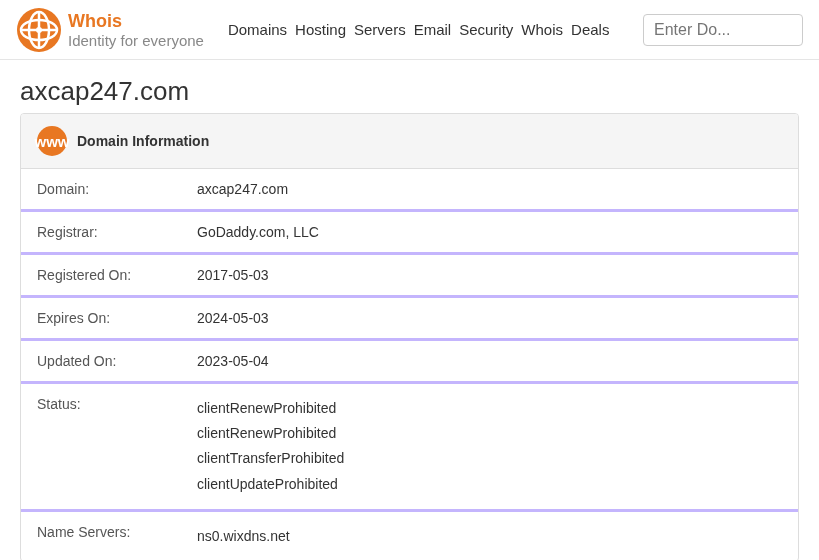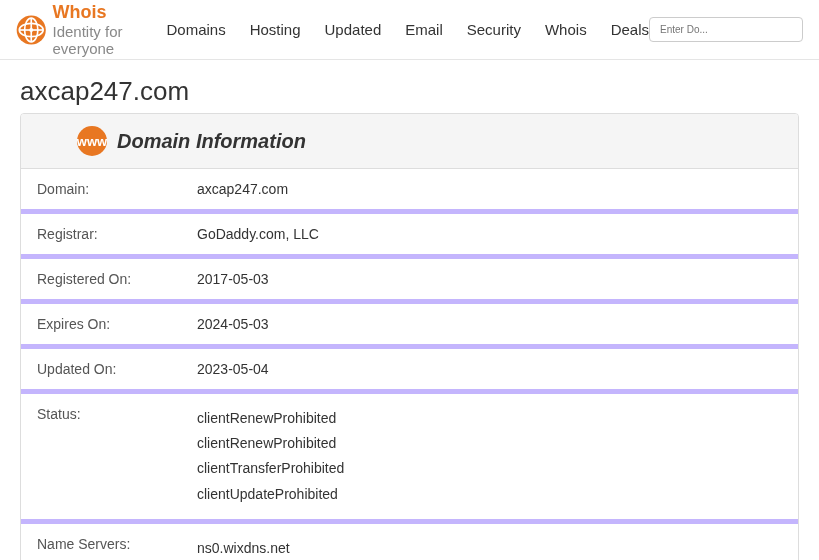--- a/index.html
+++ b/index.html
@@ -20,33 +20,33 @@
       margin-right: 24px;
     }
     .logo-icon {
       width: 46px;
       height: 46px;
       margin-right: 6px;
     }
     .nav-links {
       display: flex;
       align-items: center;
-      gap: 24px;
+      gap: 8px;
       flex: 1;
     }
     .nav-link {
       text-decoration: none;
       color: #333;
       font-size: 15px;
     }
     .search-input {
       border: 1px solid #ccc;
       border-radius: 4px;
       padding: 6px 10px;
-      font-size: 10px;
+      font-size: 16px;
       width: 160px;
       color: #be185d;
     }
 
     
     .page-content {
       padding: 16px 20px;
     }
     .domain-title {
       font-size: 26px;
@@ -81,43 +81,41 @@
       background: #f5f5f5;
       padding: 12px 16px;
       border-bottom: 1px solid #ddd;
     }
     .www-badge {
       display: inline-flex;
       align-items: center;
       justify-content: center;
       background: #e87722;
       color: #fff;
-      font-size: 13px;
+      font-size: 15px;
       font-weight: bold;
       border-radius: 50%;
       width: 30px;
       height: 30px;
       margin-right: 10px;
       flex-shrink: 0;
-      margin-left: 40px;
     }
     .card-title {
-      font-size: 20px;
+      font-size: 14px;
       font-weight: bold;
       color: #333;
-      font-style: italic;
     }
 
     
     .info-table {
       width: 100%;
       border-collapse: collapse;
     }
     .info-table tr {
-      border-bottom: 5px solid #c4b5fd;
+      border-bottom: 3px solid #c4b5fd;
     }
     .info-table tr:last-child {
       border-bottom: none;
     }
     .info-table td {
       padding: 12px 16px;
       vertical-align: top;
     }
     .info-table td:first-child {
       width: 160px;
@@ -145,21 +143,21 @@
       <line x1="23" y1="5" x2="23" y2="41" stroke="#fff" stroke-width="2.5"></line>
     </svg>
     <div>
       <div style="font-size:18px;font-weight:bold;color:#e87722;">Whois</div>
       <div style="font-size:15px;color:#888;">Identity for everyone</div>
     </div>
   </div>
   <div class="nav-links">
     <a class="nav-link" href="#">Domains</a>
     <a class="nav-link" href="#">Hosting</a>
-    <a class="nav-link" href="#">Updated</a>
+    <a class="nav-link" href="#">Servers</a>
     <a class="nav-link" href="#">Email</a>
     <a class="nav-link" href="#">Security</a>
     <a class="nav-link" href="#">Whois</a>
     <a class="nav-link" href="#">Deals</a>
   </div>
   <input class="search-input" type="text" placeholder="Enter Do..." style="">
 </nav>
 
 <div class="page-content">
 

